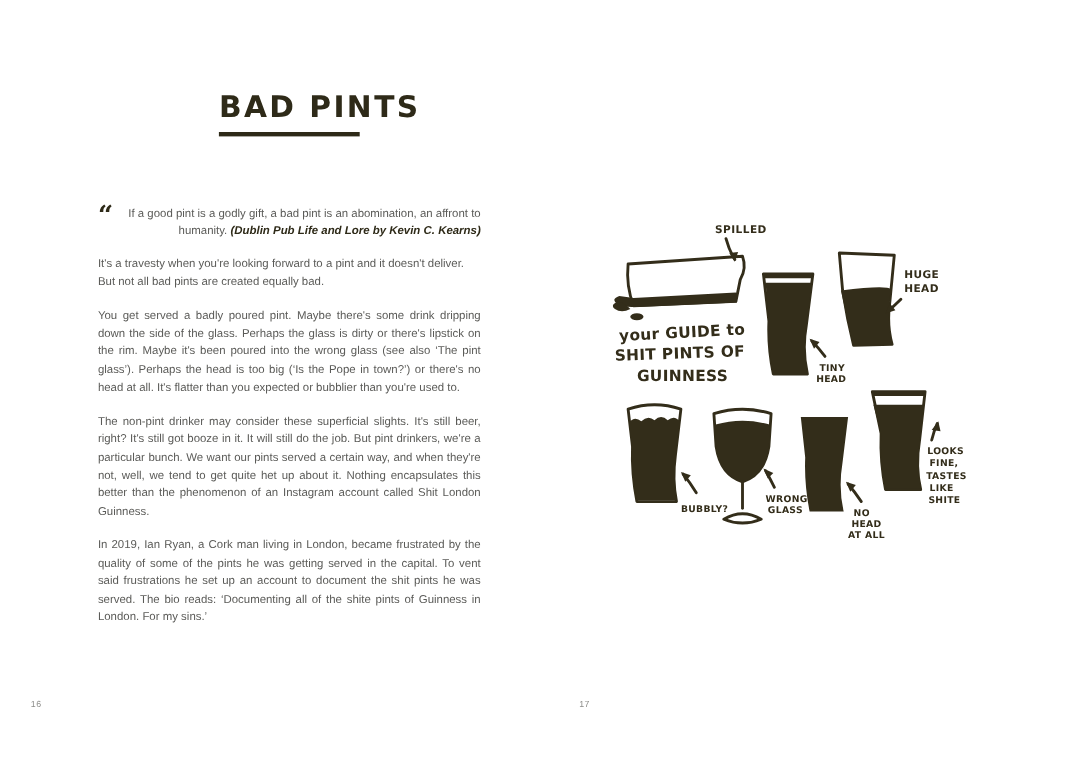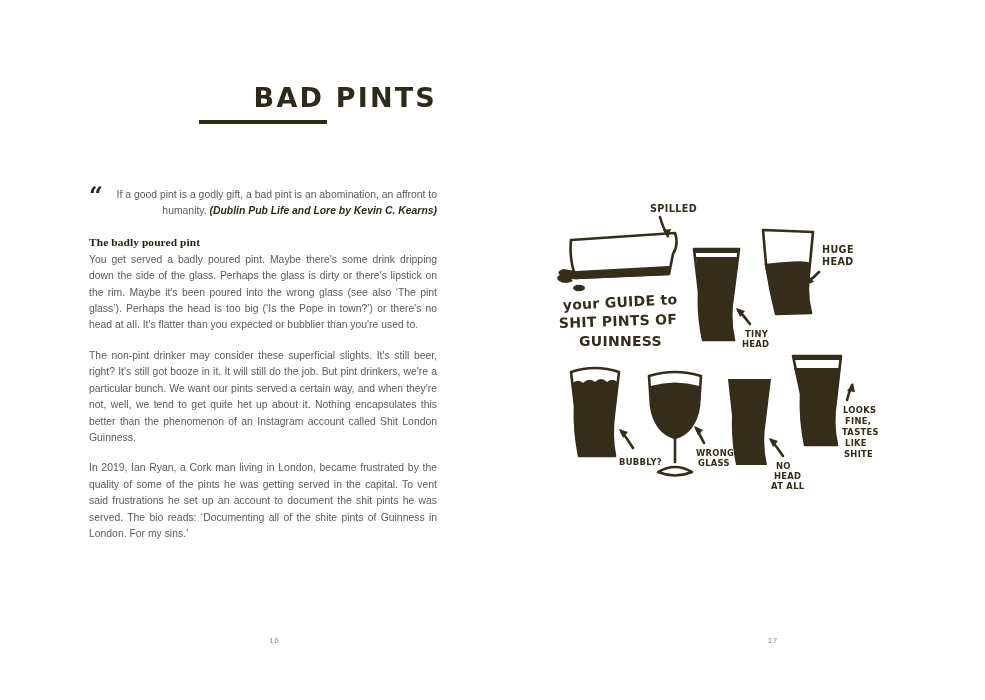--- a/index.html
+++ b/index.html
@@ -35,21 +35,20 @@
   }
   .chapter-title {
     font-family: "DejaVu Sans", sans-serif;
     font-weight: bold;
     font-size: 27px;
     letter-spacing: 2.2px;
     color: #2e2a18;
     margin: 0 0 0 110px;
     line-height: 1;
     white-space: nowrap;
-    text-align: right;
   }
   .title-rule {
     margin: 9px 0 0 110px;
     width: 128px;
     height: 4px;
     background: #2e2a18;
   }
 
   .quote-block {
     margin-top: 63px;
@@ -92,21 +91,20 @@
     color: #241f10;
     margin: 17px 0 1px 0;
     letter-spacing: .1px;
   }
   h3.subhead + p.body { margin-top: 4px; }
 
   .folio {
     position: absolute;
     bottom: 55px;
     width: 100%;
-    text-align: center;
     font-size: 8px;
     color: #8d8d8a;
     letter-spacing: .5px;
   }
   .page.left .folio { padding-left: 28px; }
   .page.right .folio { padding-left: 34px; }
 
   
   .illo-wrap {
     position: absolute;
@@ -128,22 +126,22 @@
       <h1 class="chapter-title">BAD PINTS</h1>
       <div class="title-rule"></div>
 
       <div class="quote-block">
         <span class="quote-mark">“</span>
         <div class="quote-text">
           <span>If a good pint is a godly gift, a bad pint is an abomination, an affront to humanity. </span><span class="quote-src">(Dublin Pub Life and Lore by Kevin C. Kearns)</span>
         </div>
       </div>
 
-
-      <h3 class="subhead">The badly poured pint</h3>
+      <p class="body lead">It's a travesty when you're looking forward to a pint and it doesn't deliver. But not all bad pints are created equally bad.</p>
+
       <p class="body">You get served a badly poured pint. Maybe there's some drink dripping down the side of the glass. Perhaps the glass is dirty or there's lipstick on the rim. Maybe it's been poured into the wrong glass (see also ‘The pint glass’). Perhaps the head is too big (‘Is the Pope in town?’) or there's no head at all. It's flatter than you expected or bubblier than you're used to.</p>
       <p class="body">The non-pint drinker may consider these superficial slights. It's still beer, right? It's still got booze in it. It will still do the job. But pint drinkers, we're a particular bunch. We want our pints served a certain way, and when they're not, well, we tend to get quite het up about it. Nothing encapsulates this better than the phenomenon of an Instagram account called Shit London Guinness.</p>
 
       <p class="body">In 2019, Ian Ryan, a Cork man living in London, became frustrated by the quality of some of the pints he was getting served in the capital. To vent said frustrations he set up an account to document the shit pints he was served. The bio reads: ‘Documenting all of the shite pints of Guinness in London. For my sins.’</p>
     </div>
 
     <div class="folio">16</div>
   </div>
 
   <div class="page right">

